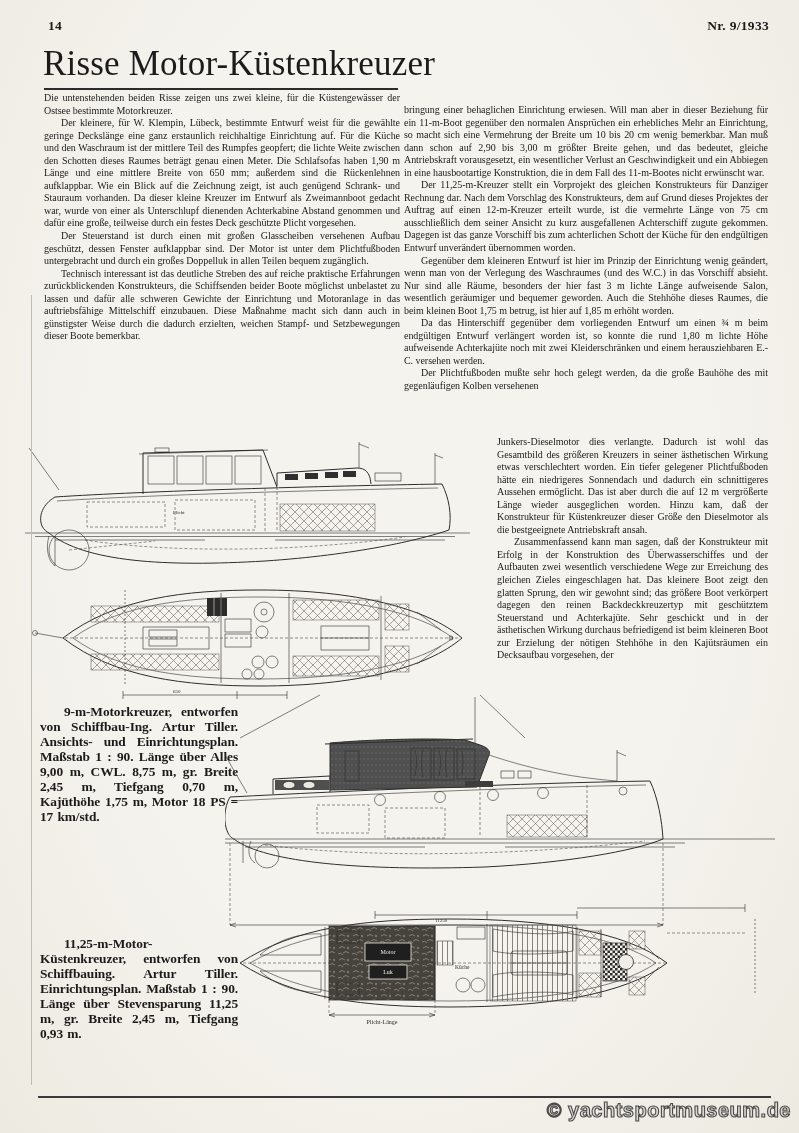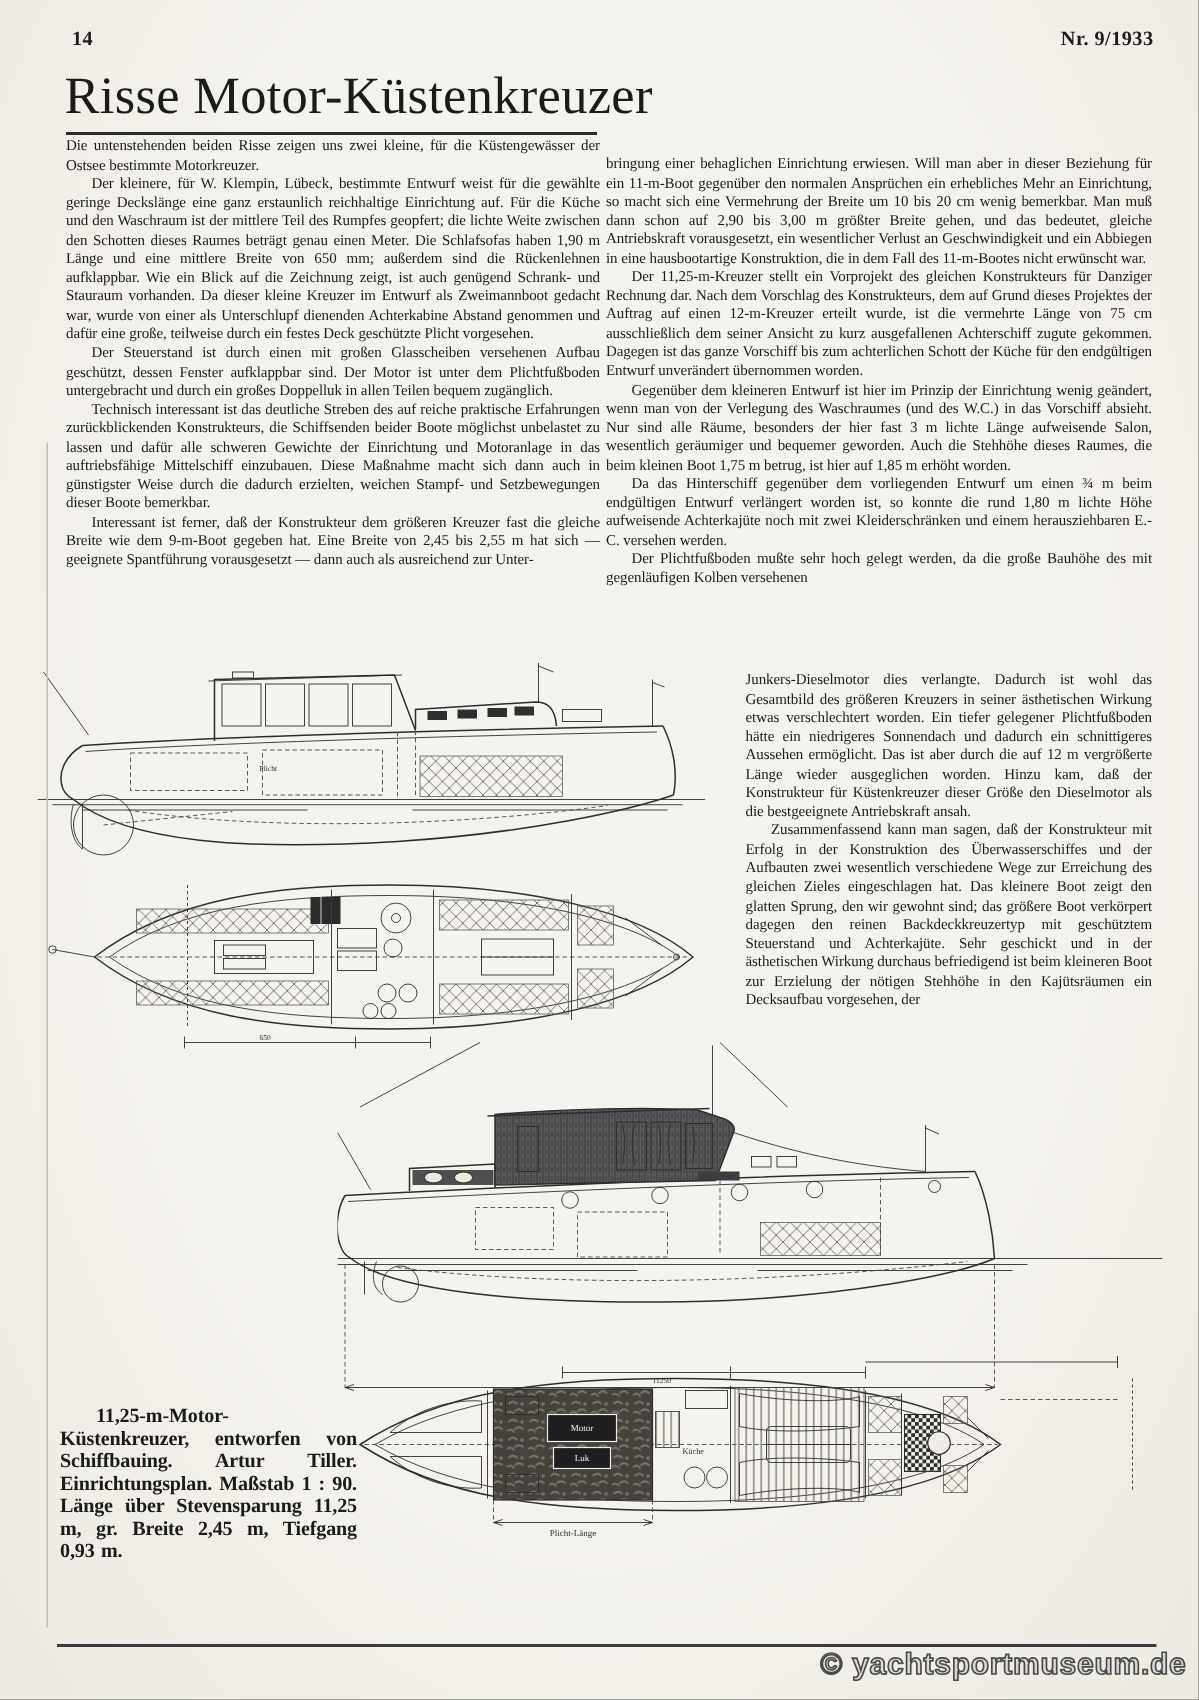--- a/index.html
+++ b/index.html
@@ -17,21 +17,21 @@
   }
   .title-rule{position:absolute;left:44px;top:88px;width:354px;height:1.5px;background:#2b2b2b;}
   .col{
     position:absolute;font-size:10px;line-height:12.55px;text-align:justify;
     letter-spacing:-0.05px;hyphens:auto;-webkit-hyphens:auto;
   }
   .col p{margin:0;text-indent:17px;}
   .col p.noindent{text-indent:0;}
   #colL{left:44px;top:92px;width:356px;}
   #colA{left:404px;top:104px;width:364px;}
-  #colB{left:497px;top:448px;width:271px;}
+  #colB{left:497px;top:436px;width:271px;}
   .cap{
     position:absolute;width:198px;font-size:13.4px;line-height:15px;font-weight:bold;
     text-align:justify;letter-spacing:-0.1px;word-spacing:1px;
   }
   .cap p{margin:0;text-indent:24px;}
   #cap1{left:40px;top:704px;}
   #cap2{left:40px;top:936px;}
   svg{position:absolute;}
   #svg9m{left:25px;top:440px;}
   #svg11m{left:225px;top:693px;}
@@ -56,21 +56,20 @@
   <div class="hdr" id="issue">Nr. 9/1933</div>
 
   <div class="title">Risse Motor-Küstenkreuzer</div>
   <div class="title-rule"></div>
 
   <div class="col" id="colL">
     <p class="noindent">Die untenstehenden beiden Risse zeigen uns zwei kleine, für die Küstengewässer der Ostsee bestimmte Motorkreuzer.</p>
     <p>Der kleinere, für W. Klempin, Lübeck, bestimmte Entwurf weist für die gewählte geringe Deckslänge eine ganz erstaunlich reichhaltige Einrichtung auf. Für die Küche und den Waschraum ist der mittlere Teil des Rumpfes geopfert; die lichte Weite zwischen den Schotten dieses Raumes beträgt genau einen Meter. Die Schlafsofas haben 1,90 m Länge und eine mittlere Breite von 650 mm; außerdem sind die Rückenlehnen aufklappbar. Wie ein Blick auf die Zeichnung zeigt, ist auch genügend Schrank- und Stauraum vorhanden. Da dieser kleine Kreuzer im Entwurf als Zweimannboot gedacht war, wurde von einer als Unterschlupf dienenden Achterkabine Abstand genommen und dafür eine große, teilweise durch ein festes Deck geschützte Plicht vorgesehen.</p>
     <p>Der Steuerstand ist durch einen mit großen Glasscheiben versehenen Aufbau geschützt, dessen Fenster aufklappbar sind. Der Motor ist unter dem Plichtfußboden untergebracht und durch ein großes Doppelluk in allen Teilen bequem zugänglich.</p>
     <p>Technisch interessant ist das deutliche Streben des auf reiche praktische Erfahrungen zurückblickenden Konstrukteurs, die Schiffsenden beider Boote möglichst unbelastet zu lassen und dafür alle schweren Gewichte der Einrichtung und Motoranlage in das auftriebsfähige Mittelschiff einzubauen. Diese Maßnahme macht sich dann auch in günstigster Weise durch die dadurch erzielten, weichen Stampf- und Setzbewegungen dieser Boote bemerkbar.</p>
-    <p>Interessant ist ferner, daß der Konstrukteur dem größeren Kreuzer fast die gleiche Breite wie dem 9-m-Boot gegeben hat. Eine Breite von 2,45 bis 2,55 m hat sich — geeignete Spantführung vorausgesetzt — dann auch als ausreichend zur Unter-</p>
   </div>
 
   <div class="col" id="colA">
     <p class="noindent">bringung einer behaglichen Einrichtung erwiesen. Will man aber in dieser Beziehung für ein 11-m-Boot gegenüber den normalen Ansprüchen ein erhebliches Mehr an Einrichtung, so macht sich eine Vermehrung der Breite um 10 bis 20 cm wenig bemerkbar. Man muß dann schon auf 2,90 bis 3,00 m größter Breite gehen, und das bedeutet, gleiche Antriebskraft vorausgesetzt, ein wesentlicher Verlust an Geschwindigkeit und ein Abbiegen in eine hausbootartige Konstruktion, die in dem Fall des 11-m-Bootes nicht erwünscht war.</p>
     <p>Der 11,25-m-Kreuzer stellt ein Vorprojekt des gleichen Konstrukteurs für Danziger Rechnung dar. Nach dem Vorschlag des Konstrukteurs, dem auf Grund dieses Projektes der Auftrag auf einen 12-m-Kreuzer erteilt wurde, ist die vermehrte Länge von 75 cm ausschließlich dem seiner Ansicht zu kurz ausgefallenen Achterschiff zugute gekommen. Dagegen ist das ganze Vorschiff bis zum achterlichen Schott der Küche für den endgültigen Entwurf unverändert übernommen worden.</p>
     <p>Gegenüber dem kleineren Entwurf ist hier im Prinzip der Einrichtung wenig geändert, wenn man von der Verlegung des Waschraumes (und des W.C.) in das Vorschiff absieht. Nur sind alle Räume, besonders der hier fast 3 m lichte Länge aufweisende Salon, wesentlich geräumiger und bequemer geworden. Auch die Stehhöhe dieses Raumes, die beim kleinen Boot 1,75 m betrug, ist hier auf 1,85 m erhöht worden.</p>
     <p>Da das Hinterschiff gegenüber dem vorliegenden Entwurf um einen ¾ m beim endgültigen Entwurf verlängert worden ist, so konnte die rund 1,80 m lichte Höhe aufweisende Achterkajüte noch mit zwei Kleiderschränken und einem herausziehbaren E.-C. versehen werden.</p>
     <p>Der Plichtfußboden mußte sehr hoch gelegt werden, da die große Bauhöhe des mit gegenläufigen Kolben versehenen</p>
   </div>
 
@@ -167,20 +166,23 @@
 
       <line class="bpt" x1="98" y1="255" x2="212" y2="255"></line>
       <line class="bpt" x1="98" y1="251" x2="98" y2="259"></line>
       <line class="bpt" x1="212" y1="251" x2="212" y2="259"></line>
       <line class="bpt" x1="212" y1="255" x2="262" y2="255"></line>
       <line class="bpt" x1="262" y1="251" x2="262" y2="259"></line>
       <text class="tlab" x="148" y="253" font-size="5">650</text>
     </g>
   </svg>
 
+  <div class="cap" id="cap1">
+    <p>9-m-Motorkreuzer, entworfen von Schiffbau-Ing. Artur Tiller. Ansichts- und Einrichtungsplan. Maßstab 1 : 90. Länge über Alles 9,00 m, CWL. 8,75 m, gr. Breite 2,45 m, Tiefgang 0,70 m, Kajüthöhe 1,75 m, Motor 18 PS = 17 km/std.</p>
+  </div>
 
   <svg id="svg11m" width="550" height="352" viewBox="0 0 550 352">
     <defs>
       <pattern id="bxh" width="9" height="9" patternUnits="userSpaceOnUse">
         <path d="M0,0L9,9M9,0L0,9" stroke="#6e6a62" stroke-width="0.6" fill="none"></path>
       </pattern>
       <pattern id="vshade" width="4" height="6" patternUnits="userSpaceOnUse">
         <rect width="4" height="6" fill="#5b5b5b"></rect>
         <path d="M1,0 L1,6 M3,1 L3,5" stroke="#3b3b3b" stroke-width="0.8"></path>
       </pattern>

